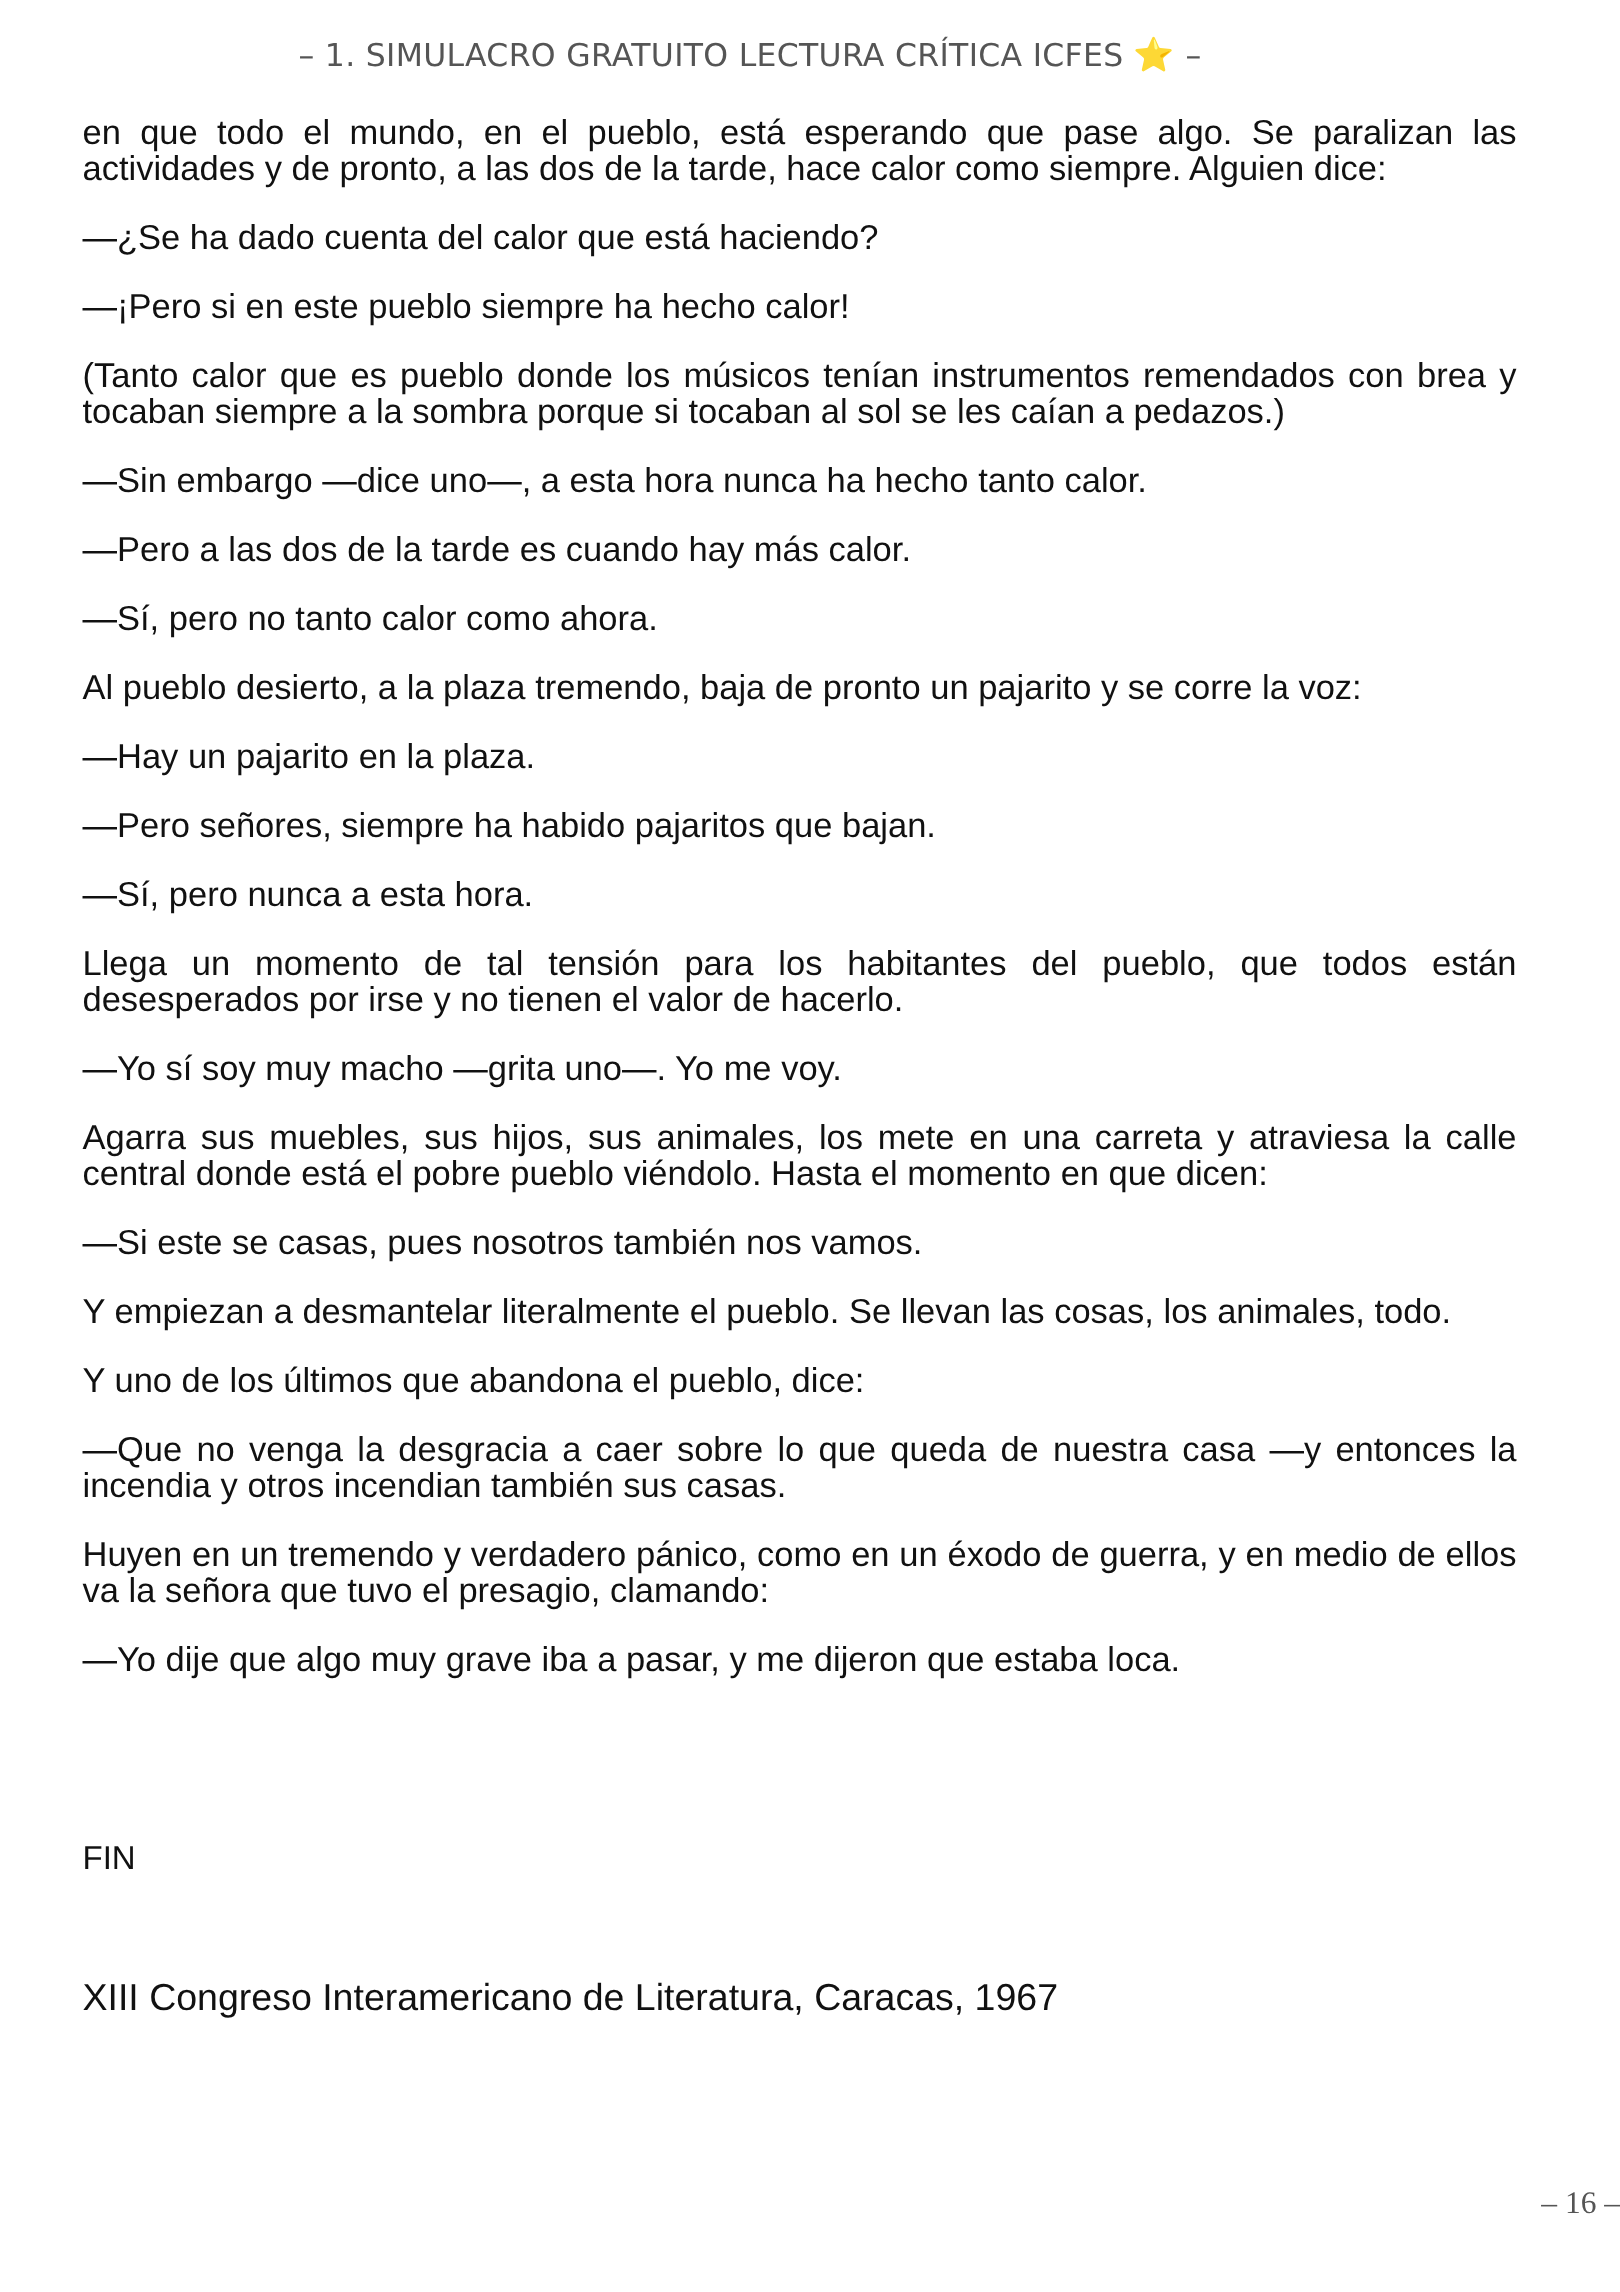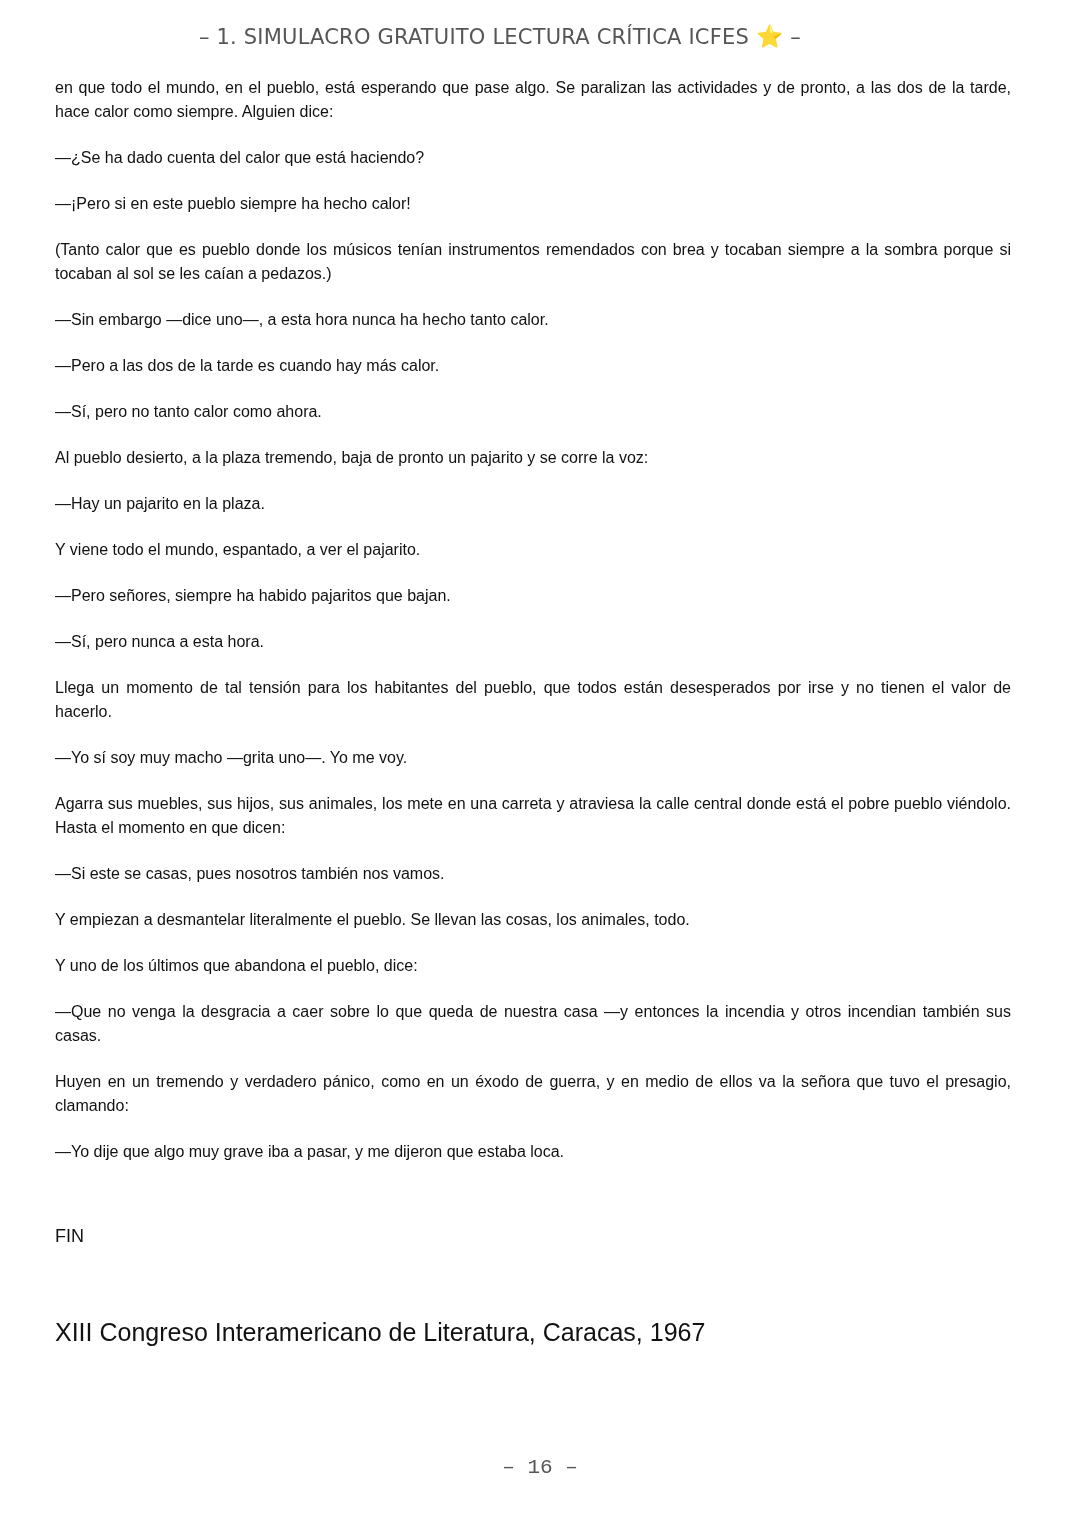--- a/index.html
+++ b/index.html
@@ -10,50 +10,49 @@
     .header {
       position: absolute; top: 24px; left: 0; width: 1000px; text-align: center;
       font-family: "DejaVu Sans", sans-serif; font-size: 21px; color: #555555;
       letter-spacing: 0.2px;
     }
     .header .star { color: #f5b400; font-size: 22px; }
     .content {
       position: absolute; top: 76px; left: 55px; width: 972px;
     }
     .p {
-      font-size: 16px; line-height: 24px; margin: 0 16px 22px 0;
+      font-size: 23px; line-height: 24px; margin: 0 16px 22px 0;
       text-align: justify;
     }
     .p.single { text-align: left; }
-    .fin { position: absolute; top: 1226px; left: 55px; font-size: 18px; }
+    .fin { position: absolute; top: 1226px; left: 55px; font-size: 22px; }
     .source { position: absolute; top: 1318px; left: 55px; font-size: 25px; }
     .footer {
-      position: absolute; top: 1456px; left: 0; width: 1080px; text-align: center;
-      font-family: Liberation Mono, monospace; font-size: 21px; color: #555555;
+      position: absolute; top: 1456px; left: 0; width: 1080px; text-align: right;
+      font-family: Liberation Serif, serif; font-size: 21px; color: #555555;
     }
   </style>
 </head>
 <body>
 
 <div class="header">
   <span>– </span><span>1. SIMULACRO GRATUITO LECTURA CRÍTICA ICFES</span>
   <span class="star">⭐</span><span> –</span>
 </div>
 
 <div class="content">
   <p class="p">en que todo el mundo, en el pueblo, está esperando que pase algo. Se paralizan las actividades y de pronto, a las dos de la tarde, hace calor como siempre. Alguien dice:</p>
   <p class="p single">—¿Se ha dado cuenta del calor que está haciendo?</p>
   <p class="p single">—¡Pero si en este pueblo siempre ha hecho calor!</p>
   <p class="p">(Tanto calor que es pueblo donde los músicos tenían instrumentos remendados con brea y tocaban siempre a la sombra porque si tocaban al sol se les caían a pedazos.)</p>
   <p class="p single">—Sin embargo —dice uno—, a esta hora nunca ha hecho tanto calor.</p>
   <p class="p single">—Pero a las dos de la tarde es cuando hay más calor.</p>
   <p class="p single">—Sí, pero no tanto calor como ahora.</p>
   <p class="p single">Al pueblo desierto, a la plaza tremendo, baja de pronto un pajarito y se corre la voz:</p>
   <p class="p single">—Hay un pajarito en la plaza.</p>
-  <p class="p single">Y viene todo el mundo, espantado, a ver el pajarito.</p>
   <p class="p single">—Pero señores, siempre ha habido pajaritos que bajan.</p>
   <p class="p single">—Sí, pero nunca a esta hora.</p>
   <p class="p">Llega un momento de tal tensión para los habitantes del pueblo, que todos están desesperados por irse y no tienen el valor de hacerlo.</p>
   <p class="p single">—Yo sí soy muy macho —grita uno—. Yo me voy.</p>
   <p class="p">Agarra sus muebles, sus hijos, sus animales, los mete en una carreta y atraviesa la calle central donde está el pobre pueblo viéndolo. Hasta el momento en que dicen:</p>
   <p class="p single">—Si este se casas, pues nosotros también nos vamos.</p>
   <p class="p single">Y empiezan a desmantelar literalmente el pueblo. Se llevan las cosas, los animales, todo.</p>
   <p class="p single">Y uno de los últimos que abandona el pueblo, dice:</p>
   <p class="p">—Que no venga la desgracia a caer sobre lo que queda de nuestra casa —y entonces la incendia y otros incendian también sus casas.</p>
   <p class="p">Huyen en un tremendo y verdadero pánico, como en un éxodo de guerra, y en medio de ellos va la señora que tuvo el presagio, clamando:</p>

